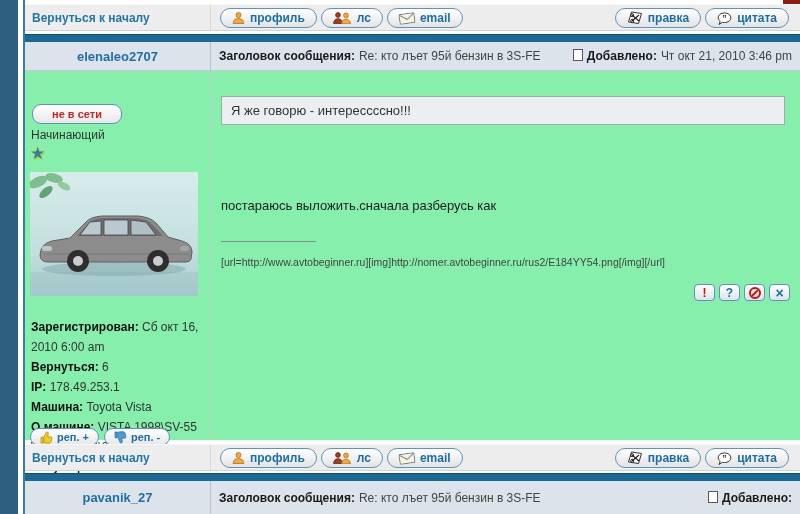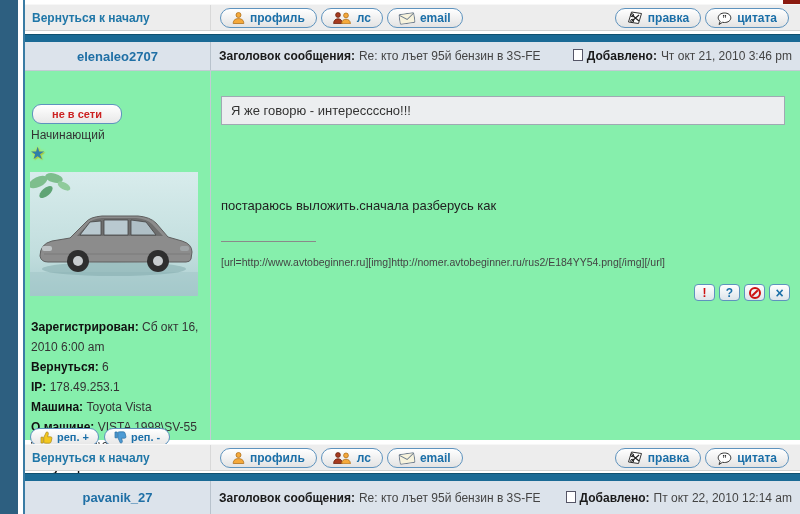--- a/index.html
+++ b/index.html
@@ -289,19 +289,18 @@
     <div class="post-header" style="top:481px; height:40px;">
       <div class="hcell-left" style="height:33px;">
         <span class="username">pavanik_27</span>
       </div>
       <div class="hcell-right" style="height:33px;">
         <span class="subj-label">Заголовок сообщения:</span>
         <span>Re: кто лъет 95й бензин в 3S-FE</span>
         <span class="posted">
           <span class="doc-icon"></span>
           <span class="posted-label">Добавлено:</span>
-          <span>Пт окт 22, 2010 12:14 am</span>
         </span>
       </div>
     </div>
 
   </div>
 </div>
 
 </body></html>

